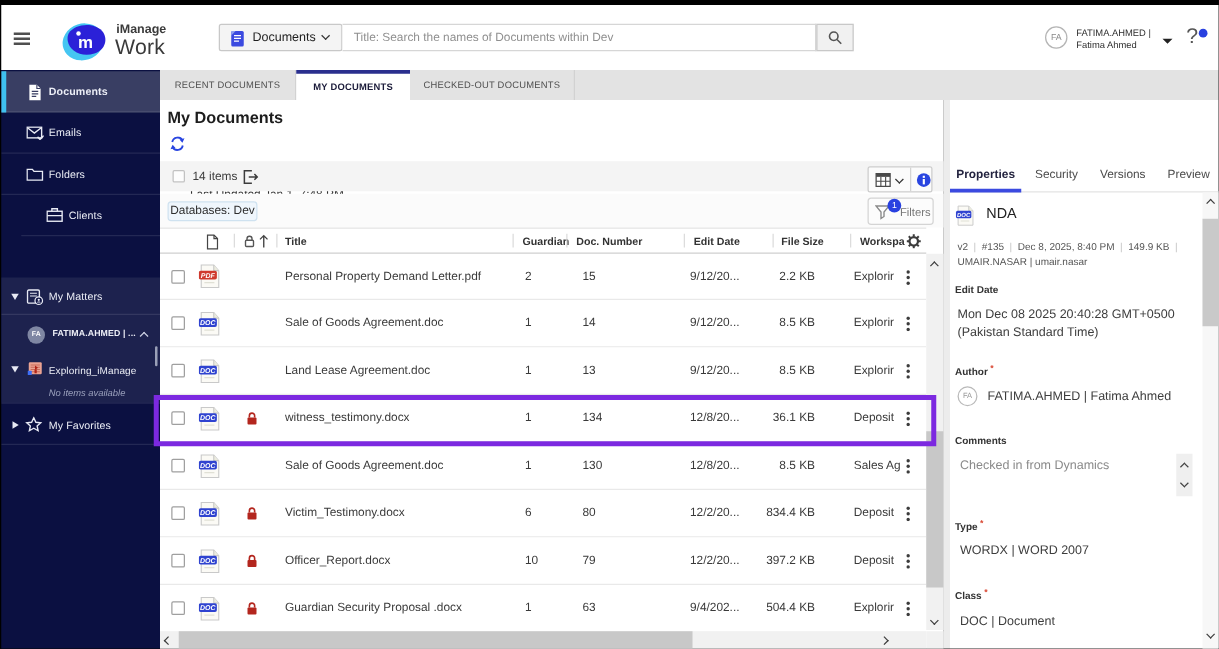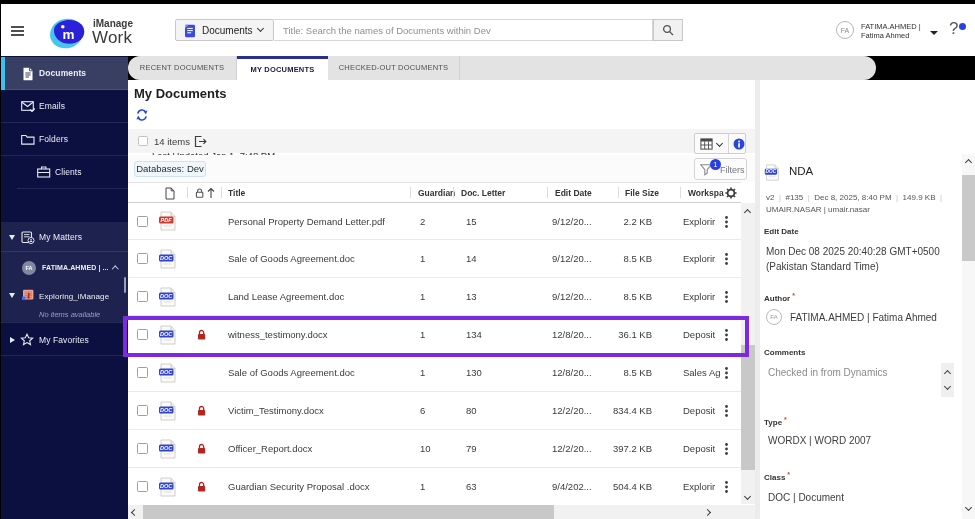--- a/index.html
+++ b/index.html
@@ -174,21 +174,21 @@
 
     <div class="sideitem" style="top:266px; height:34px; border-top:1px solid rgba(255,255,255,0.10);">
       <div class="tri-r" style="left:9px; top:14px;"></div>
       <svg class="abs" style="left:19px; top:10px;" width="14" height="13" viewBox="0 0 14 13">
         <path d="M7 1.2 l1.7 3.6 3.9.4 -2.9 2.6 .8 3.8 -3.5-2 -3.5 2 .8-3.8 -2.9-2.6 3.9-.4z" fill="none" stroke="#e8eaf4" stroke-width="1.1"></path>
       </svg>
       <div class="sidetext" style="top:12px; font-weight:400;">My Favorites</div>
     </div>
   </div>
 
-  <div class="abs" style="left:128px; top:56px; width:748px; height:24px; background:#e3e3e3;border-radius:12px;">
+  <div class="abs" style="left:128px; top:56px; width:847px; height:24px; background:#e3e3e3;">
     <div class="abs" style="left:0; top:0; width:109px; height:24px; border-right:1px solid #d2d2d2; text-align:center; font-size:7.5px; color:#4f4f4f; line-height:24px; letter-spacing:0.2px;">RECENT DOCUMENTS</div>
     <div class="abs" style="left:109px; top:0; width:91px; height:24px; background:#fff; border-top:3px solid #2a2f8e; text-align:center; font-size:7.5px; font-weight:700; color:#1b1b3a; line-height:21px; letter-spacing:0.2px;">MY DOCUMENTS</div>
     <div class="abs" style="left:200px; top:0; width:132px; height:24px; border-right:1px solid #d2d2d2; text-align:center; font-size:7.5px; color:#4f4f4f; line-height:24px; letter-spacing:0.2px;">CHECKED-OUT DOCUMENTS</div>
   </div>
 
   <div class="abs" id="main" style="left:128px; top:80px; width:627px; height:439px; background:#fff; overflow:hidden;">
 
     <div class="abs" style="left:6px; top:6px; font-size:13px; font-weight:700; color:#1d1d1d;">My Documents</div>
 
     <svg class="abs" style="left:8px; top:29px;" width="12" height="12" viewBox="0 0 12 12">
@@ -247,21 +247,21 @@
         <rect x="1.4" y="4.2" width="6.4" height="5" rx="0.8" fill="none" stroke="#555" stroke-width="1.1"></rect>
       </svg>
       <svg class="abs" style="left:79px; top:4px;" width="8" height="12" viewBox="0 0 8 12">
         <path d="M4 11 V1.5 M1 4.5 L4 1.5 7 4.5" fill="none" stroke="#444" stroke-width="1.1"></path>
       </svg>
       <div class="hdrdiv" style="left:93px;"></div>
       <div class="hdrcell" style="left:100px;">Title</div>
       <div class="hdrdiv" style="left:282px;"></div>
       <div class="hdrcell" style="left:290px;">Guardian</div>
       <div class="hdrdiv" style="left:325px;"></div>
-      <div class="hdrcell" style="left:333px;">Doc. Letter</div>
+      <div class="hdrcell" style="left:333px;">Doc. Number</div>
       <div class="hdrdiv" style="left:419px;"></div>
       <div class="hdrcell" style="left:427px;">Edit Date</div>
       <div class="hdrdiv" style="left:490px;"></div>
       <div class="hdrcell" style="left:497px;">File Size</div>
       <div class="hdrdiv" style="left:552px;"></div>
       <div class="hdrcell" style="left:560px;">Workspa</div>
       <svg class="abs" style="left:597px; top:4px;" width="12" height="12" viewBox="0 0 12 12">
         <circle cx="6" cy="6" r="3.4" fill="none" stroke="#3c3c3c" stroke-width="1.8"></circle>
         <circle cx="6" cy="6" r="1.2" fill="#fff"></circle>
         <g stroke="#3c3c3c" stroke-width="1.6">
@@ -416,20 +416,27 @@
       <div class="abs" style="left:15px; top:0; width:411px; height:14px; background:#c8c8c8;"></div>
       <div class="chev right" style="left:577px; top:4.5px; border-color:#3c3c3c;"></div>
     </div>
     <div class="abs" style="left:613px; top:425px; width:14px; height:14px; background:#f1f1f1;"></div>
   </div>
 
   <div class="abs" style="left:755px; top:80px; width:5px; height:439px; background:#ececec;"></div>
 
   <div class="abs" id="panel" style="left:760px; top:80px; width:215px; height:439px; background:#fff;">
 
+    <div class="abs" style="left:0; top:50px; width:215px; height:24px; border-bottom:1px solid #e4e4e4;">
+      <div class="abs" style="left:5px; top:4px; font-size:9.5px; font-weight:700; color:#23233f;">Properties</div>
+      <div class="abs" style="left:68px; top:4px; font-size:9.5px; color:#4a4a4a;">Security</div>
+      <div class="abs" style="left:120px; top:4px; font-size:9.5px; color:#4a4a4a;">Versions</div>
+      <div class="abs" style="left:174px; top:4px; font-size:9.5px; color:#4a4a4a;">Preview</div>
+      <div class="abs" style="left:0px; top:21px; width:57px; height:3px; background:#3b4ae0;"></div>
+    </div>
 
     <svg class="abs" style="left:4px; top:84px;" width="16" height="17" viewBox="0 0 17 20">
         <use href="#fdoc"></use>
       </svg>
     <div class="abs" style="left:29px; top:85px; font-size:11.5px; color:#222;">NDA</div>
 
     <div class="abs" style="left:6px; top:112px; width:196px; font-size:8px; color:#555; line-height:12px;">v2 <span style="color:#c4c4c4;">&nbsp;|&nbsp;</span> #135 <span style="color:#c4c4c4;">&nbsp;|&nbsp;</span> Dec 8, 2025, 8:40 PM <span style="color:#c4c4c4;">&nbsp;|&nbsp;</span> 149.9 KB <span style="color:#c4c4c4;">&nbsp;|&nbsp;</span> UMAIR.NASAR | umair.nasar</div>
 
     <div class="lbl" style="left:4px; top:147px;">Edit Date</div>
     <div class="val" style="left:6px; top:164px; line-height:15px; white-space:normal; width:200px;">Mon Dec 08 2025 20:40:28 GMT+0500 (Pakistan Standard Time)</div>

